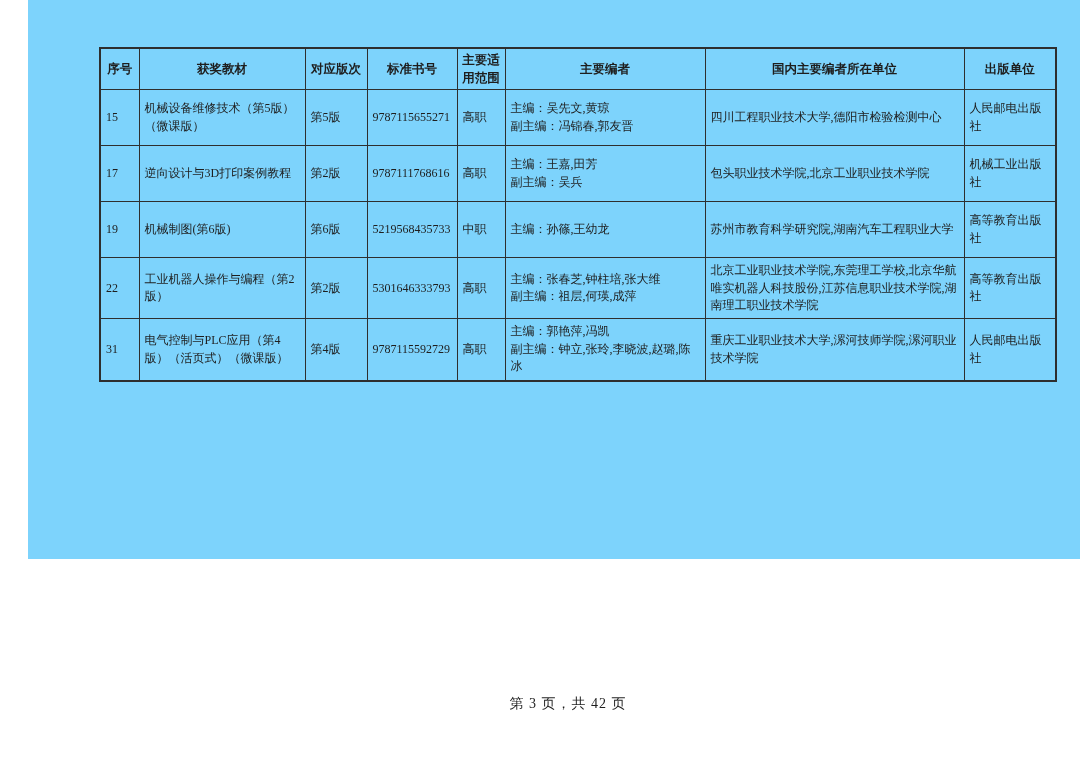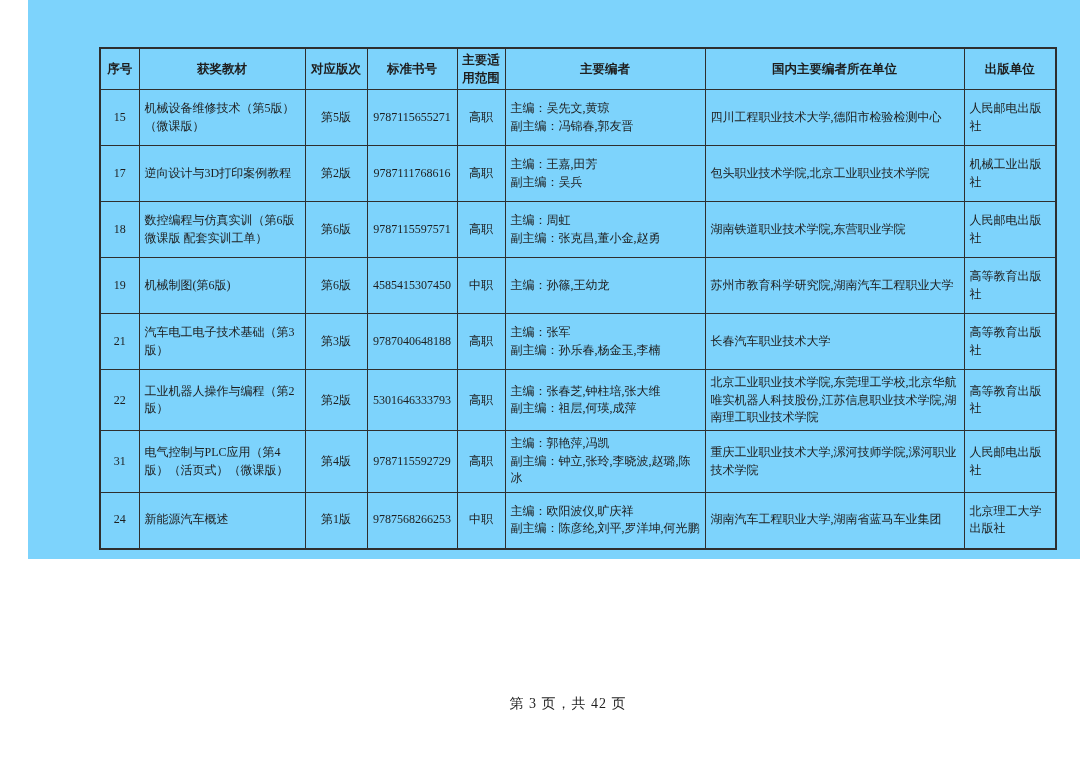--- a/index.html
+++ b/index.html
@@ -38,21 +38,21 @@
     overflow-wrap: anywhere;
   }
   .doc-table th {
     font-weight: bold;
     font-size: 12.5px;
     text-align: center;
     height: 34px;
     padding: 2px 3px;
   }
   .doc-table td { height: 47px; }
-  td.c-seq, td.c-edition, td.c-isbn, td.c-scope { text-align: center; }
+  td.c-seq, td.c-edition, td.c-isbn, td.c-scope { }
   td.c-title, td.c-editors, td.c-org, td.c-publisher { text-align: left; }
   td.c-editors { white-space: pre-line; }
   .footer {
     position: absolute;
     left: 0;
     top: 695px;
     width: 1080px;
     text-align: center;
     font-size: 14px;
     letter-spacing: 1px;
@@ -106,55 +106,33 @@
     <td class="c-title">逆向设计与3D打印案例教程</td>
     <td class="c-edition">第2版</td>
     <td class="c-isbn">9787111768616</td>
     <td class="c-scope">高职</td>
     <td class="c-editors">主编：王嘉,田芳
 副主编：吴兵</td>
     <td class="c-org">包头职业技术学院,北京工业职业技术学院</td>
     <td class="c-publisher">机械工业出版社</td>
   </tr>
 
-  <tr>
-    <td class="c-seq">18</td>
-    <td class="c-title">数控编程与仿真实训（第6版 微课版 配套实训工单）</td>
-    <td class="c-edition">第6版</td>
-    <td class="c-isbn">9787115597571</td>
-    <td class="c-scope">高职</td>
-    <td class="c-editors">主编：周虹
-副主编：张克昌,董小金,赵勇</td>
-    <td class="c-org">湖南铁道职业技术学院,东营职业学院</td>
-    <td class="c-publisher">人民邮电出版社</td>
-  </tr>
 
   <tr>
     <td class="c-seq">19</td>
     <td class="c-title">机械制图(第6版)</td>
     <td class="c-edition">第6版</td>
-    <td class="c-isbn">4585415307450</td>
+    <td class="c-isbn">5219568435733</td>
     <td class="c-scope">中职</td>
     <td class="c-editors">主编：孙篠,王幼龙</td>
     <td class="c-org">苏州市教育科学研究院,湖南汽车工程职业大学</td>
     <td class="c-publisher">高等教育出版社</td>
   </tr>
 
 
-  <tr>
-    <td class="c-seq">21</td>
-    <td class="c-title">汽车电工电子技术基础（第3版）</td>
-    <td class="c-edition">第3版</td>
-    <td class="c-isbn">9787040648188</td>
-    <td class="c-scope">高职</td>
-    <td class="c-editors">主编：张军
-副主编：孙乐春,杨金玉,李楠</td>
-    <td class="c-org">长春汽车职业技术大学</td>
-    <td class="c-publisher">高等教育出版社</td>
-  </tr>
 
   <tr>
     <td class="c-seq">22</td>
     <td class="c-title">工业机器人操作与编程（第2版）</td>
     <td class="c-edition">第2版</td>
     <td class="c-isbn">5301646333793</td>
     <td class="c-scope">高职</td>
     <td class="c-editors">主编：张春芝,钟柱培,张大维
 副主编：祖层,何瑛,成萍</td>
     <td class="c-org">北京工业职业技术学院,东莞理工学校,北京华航唯实机器人科技股份,江苏信息职业技术学院,湖南理工职业技术学院</td>
@@ -166,28 +144,17 @@
     <td class="c-title">电气控制与PLC应用（第4版）（活页式）（微课版）</td>
     <td class="c-edition">第4版</td>
     <td class="c-isbn">9787115592729</td>
     <td class="c-scope">高职</td>
     <td class="c-editors">主编：郭艳萍,冯凯
 副主编：钟立,张玲,李晓波,赵璐,陈冰</td>
     <td class="c-org">重庆工业职业技术大学,漯河技师学院,漯河职业技术学院</td>
     <td class="c-publisher">人民邮电出版社</td>
   </tr>
 
-  <tr>
-    <td class="c-seq">24</td>
-    <td class="c-title">新能源汽车概述</td>
-    <td class="c-edition">第1版</td>
-    <td class="c-isbn">9787568266253</td>
-    <td class="c-scope">中职</td>
-    <td class="c-editors">主编：欧阳波仪,旷庆祥
-副主编：陈彦纶,刘平,罗洋坤,何光鹏</td>
-    <td class="c-org">湖南汽车工程职业大学,湖南省蓝马车业集团</td>
-    <td class="c-publisher">北京理工大学出版社</td>
-  </tr>
 </tbody>
   </table>
 
   <div class="footer">第 3 页，共 42 页</div>
 </div>
 
 </body></html>

